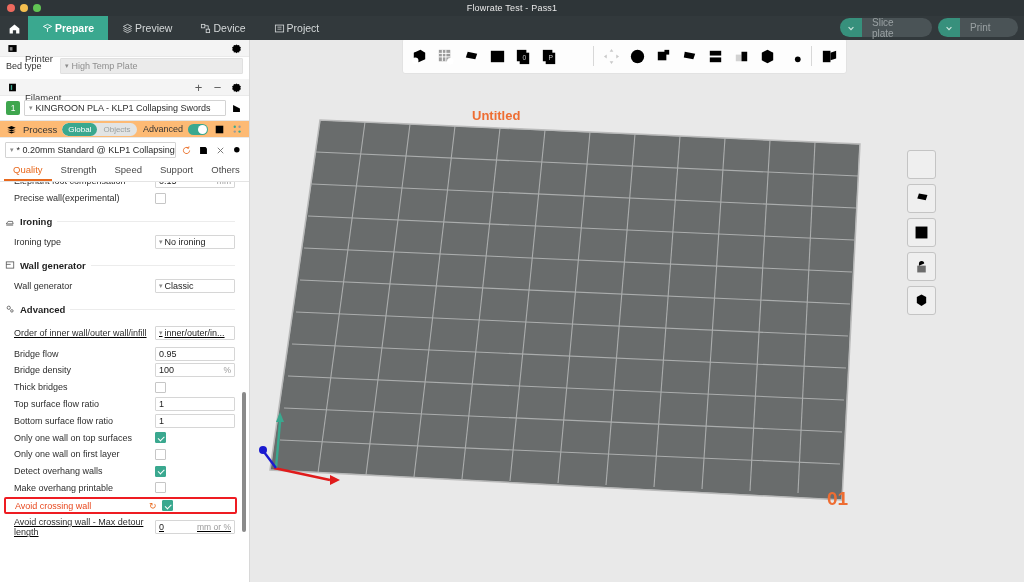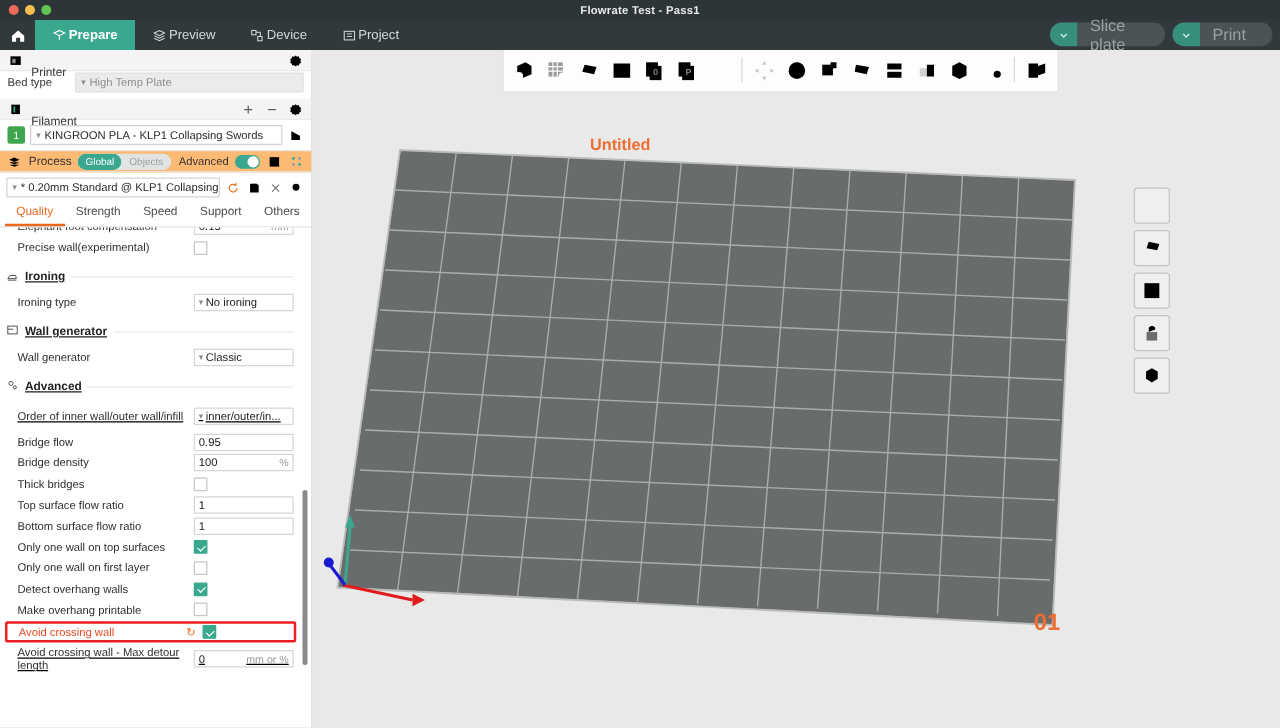--- a/index.html
+++ b/index.html
@@ -9,21 +9,21 @@
     overflow: hidden;
     background: #e8e8e8;
   }
   .app { position: relative; width: 1024px; height: 582px; }
 
   
   .titlebar {
     height: 16px; background: #2e3538; position: relative;
     display: flex; align-items: center; justify-content: center;
   }
-  .title-text { color: #e9e9e9; font-size: 9px; font-weight: bold; letter-spacing: .2px; }
+  .title-text { color: #e9e9e9; font-size: 9px; font-weight: normal; letter-spacing: .2px; }
   .traffic { position: absolute; left: 7px; top: 4px; display: flex; gap: 5px; }
   .tl { width: 8px; height: 8px; border-radius: 50%; }
   .tl.r { background: #ec6a5e; } .tl.y { background: #f5bf4f; } .tl.g { background: #61c554; }
 
   
   .topnav {
     height: 24px; background: #32393c; display: flex; align-items: stretch;
     position: relative;
   }
   .home-btn {
@@ -39,21 +39,21 @@
   .topright {
     position: absolute; right: 6px; top: 2px; display: flex; gap: 6px; align-items: center;
   }
   .split-btn { display: flex; align-items: center; height: 19px; }
   .split-arrow {
     width: 22px; height: 19px; background: #37907c; border-radius: 10px 0 0 10px;
     display: flex; align-items: center; justify-content: center;
   }
   .split-main {
     height: 19px; background: #4a5356; border-radius: 0 10px 10px 0;
-    color: #9aa1a3; font-size: 13px; display: flex; align-items: center;
+    color: #9aa1a3; font-size: 10px; display: flex; align-items: center;
     padding: 0 14px 0 10px;
   }
   .split-main.w1 { width: 70px; } .split-main.w2 { width: 58px; }
 
   
   .sidebar {
     position: absolute; left: 0; top: 40px; width: 250px; height: 542px;
     background: #ffffff; border-right: 1px solid #d8d8d8;
     display: flex; flex-direction: column;
   }
@@ -125,21 +125,21 @@
     background: #3aa88f; border-color: #3aa88f; position: relative;
   }
   .chk.on::after {
     content: ""; position: absolute; left: 2px; top: 2.5px; width: 5px; height: 2.5px;
     border-left: 1.6px solid #fff; border-bottom: 1.6px solid #fff; transform: rotate(-45deg);
   }
   .chk-cell { width: 80px; display: flex; align-items: center; gap: 5px; flex: 0 0 auto; }
   .sect {
     display: flex; align-items: center; gap: 5px; padding: 6px 10px 3px 5px;
   }
-  .sect .t { font-size: 9.5px; font-weight: bold; color: #1f1f1f; text-decoration: underline; }
+  .sect .t { font-size: 9.5px; font-weight: bold; color: #1f1f1f; }
   .sect .line { flex: 1; height: 1px; background: #ececec; }
   .hl-row {
     border: 2px solid #ee1c22; border-radius: 2px; margin: 1px 8px 1px 4px;
     padding: 1px 6px 1px 9px; display: flex; align-items: center; min-height: 16px;
   }
   .hl-row .plabel { color: #e8491f; font-size: 9px; flex: 1; }
   .reset-ico { color: #e8691e; font-size: 9px; }
   .vscroll {
     position: absolute; right: 3px; width: 4px; background: #8a8a8a; border-radius: 2px;
   }

